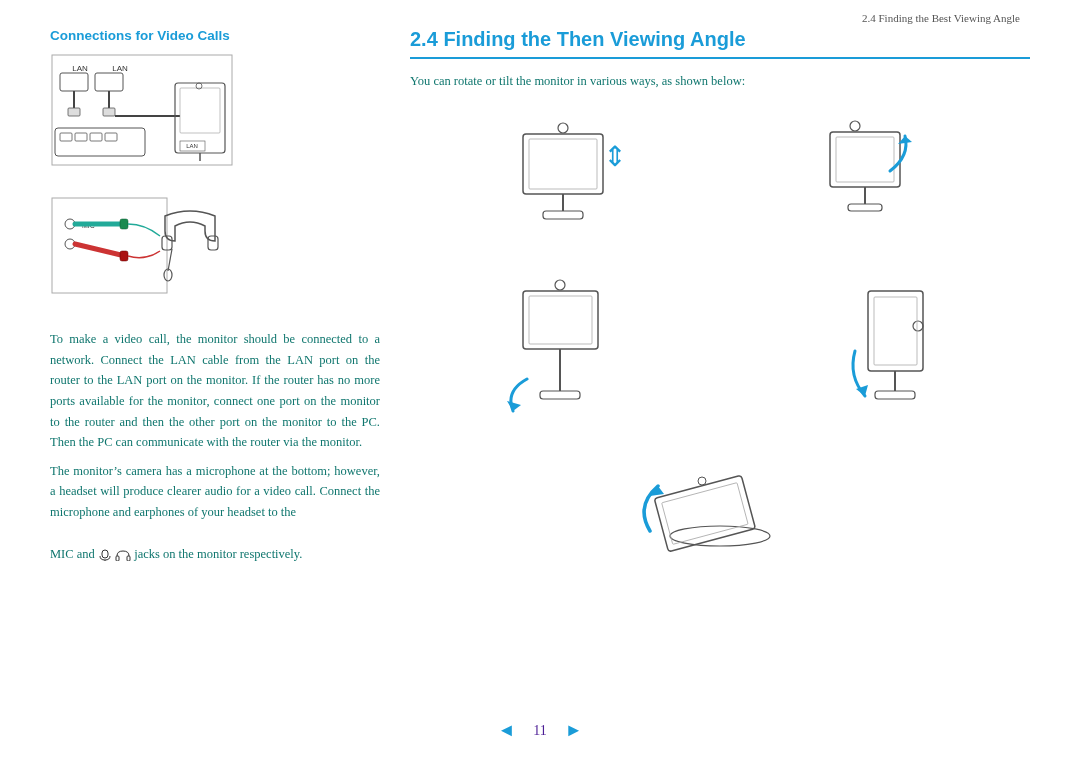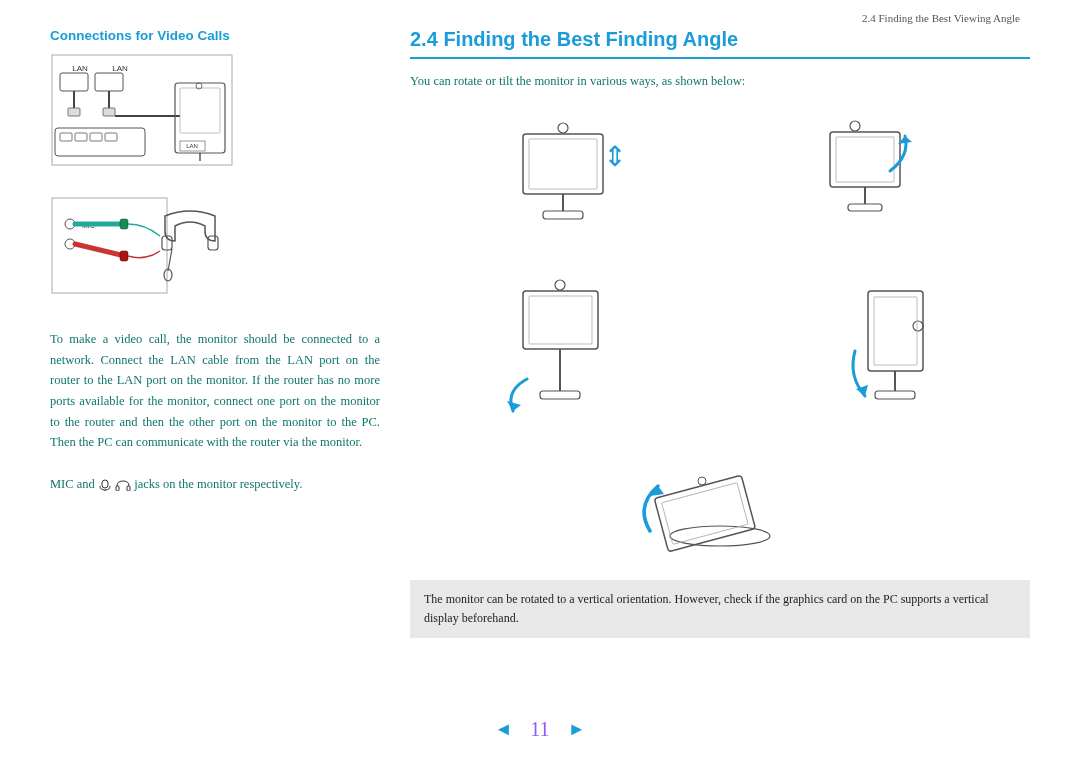--- a/index.html
+++ b/index.html
@@ -87,22 +87,22 @@
       align-items: center;
       justify-content: center;
       gap: 18px;
     }
     .footer-arrow {
       color: #1a9cd8;
       font-size: 18px;
       cursor: pointer;
     }
     .footer-page-num {
-      font-size: 20px;
-      color: #8b5cf6;
+      font-size: 14px;
+      color: #4c1d95;
     }
 
     
     svg text {
       font-family: Arial, sans-serif;
     }
   </style>
 </head>
 <body>
 
@@ -173,20 +173,23 @@
         <line x1="122" y1="53" x2="118" y2="75" stroke="#555" stroke-width="1.2"></line>
         <ellipse cx="118" cy="79" rx="4" ry="6" fill="none" stroke="#555" stroke-width="1.2"></ellipse>
 
         <path d="M 78 28 Q 95 28 110 40" fill="none" stroke="#2a9" stroke-width="1.5"></path>
         <path d="M 78 60 Q 95 65 110 55" fill="none" stroke="#c33" stroke-width="1.5"></path>
       </svg>
     </div>
 
     <div class="body-text" style="margin-top:4px;">
       <span>To make a video call, the monitor should be connected to a network. Connect the LAN cable from the LAN port on the router to the LAN port on the monitor. If the router has no more ports available for the monitor, connect one port on the monitor to the router and then the other port on the monitor to the PC. Then the PC can communicate with the router via the monitor.</span>
+    </div>
+    <div class="body-text" style="margin-top:8px;">
+      <span>The monitor’s camera has a microphone at the bottom; however, a headset will produce clearer audio for a video call.  Connect the microphone and earphones of your headset to the</span>
     </div>
     <div class="body-text" style="margin-top:21px;">
       <span>MIC and</span>
       
       <svg width="14" height="12" style="vertical-align:middle; display:inline-block;">
         <rect x="4" y="1" width="6" height="8" rx="3" fill="none" stroke="#333" stroke-width="1"></rect>
         <path d="M2 7 Q2 11 7 11 Q12 11 12 7" fill="none" stroke="#333" stroke-width="1"></path>
         <line x1="7" y1="11" x2="7" y2="13" stroke="#333" stroke-width="1"></line>
       </svg>
       
@@ -194,21 +197,21 @@
         <path d="M2 7 Q2 2 8 2 Q14 2 14 7" fill="none" stroke="#333" stroke-width="1"></path>
         <rect x="1" y="7" width="3" height="5" rx="1" fill="none" stroke="#333" stroke-width="1"></rect>
         <rect x="12" y="7" width="3" height="5" rx="1" fill="none" stroke="#333" stroke-width="1"></rect>
       </svg>
       <span>jacks on the monitor respectively.</span>
     </div>
   </div>
 
   <div class="right-column">
     <h2 class="section-heading">
-      <span>2.4</span>&nbsp;<span>Finding the Best Finding Angle</span>
+      <span>2.4</span>&nbsp;<span>Finding the Then Viewing Angle</span>
     </h2>
     <div class="body-text" style="margin-bottom:14px;">You can rotate or tilt the monitor in various ways, as shown below:</div>
 
     <div class="viewing-diagrams">
 
       <div style="display:flex; justify-content:center; align-items:center;">
         <svg width="155" height="155">
 
           <circle cx="78" cy="22" r="5" fill="none" stroke="#555" stroke-width="1.2"></circle>
 
@@ -278,23 +281,20 @@
           <rect x="26" y="46" width="78" height="43" rx="1" fill="none" stroke="#aaa" stroke-width="0.8" transform="rotate(-15 65 68)"></rect>
 
           <circle cx="62" cy="35" r="4" fill="none" stroke="#555" stroke-width="1"></circle>
 
           <path d="M 10 85 Q -5 60 18 40" fill="none" stroke="#1a9cd8" stroke-width="3.5" stroke-linecap="round"></path>
           <polygon points="18,40 10,50 24,48" fill="#1a9cd8"></polygon>
         </svg>
       </div>
     </div>
 
-    <div class="note-box">
-      <span>The monitor can be rotated to a vertical orientation. However, check if the graphics card on the PC supports a vertical display beforehand.</span>
-    </div>
   </div>
 </div>
 
 <div class="page-footer">
   <span class="footer-arrow">◄</span>
   <span class="footer-page-num">11</span>
   <span class="footer-arrow">►</span>
 </div>
 
 </body></html>

